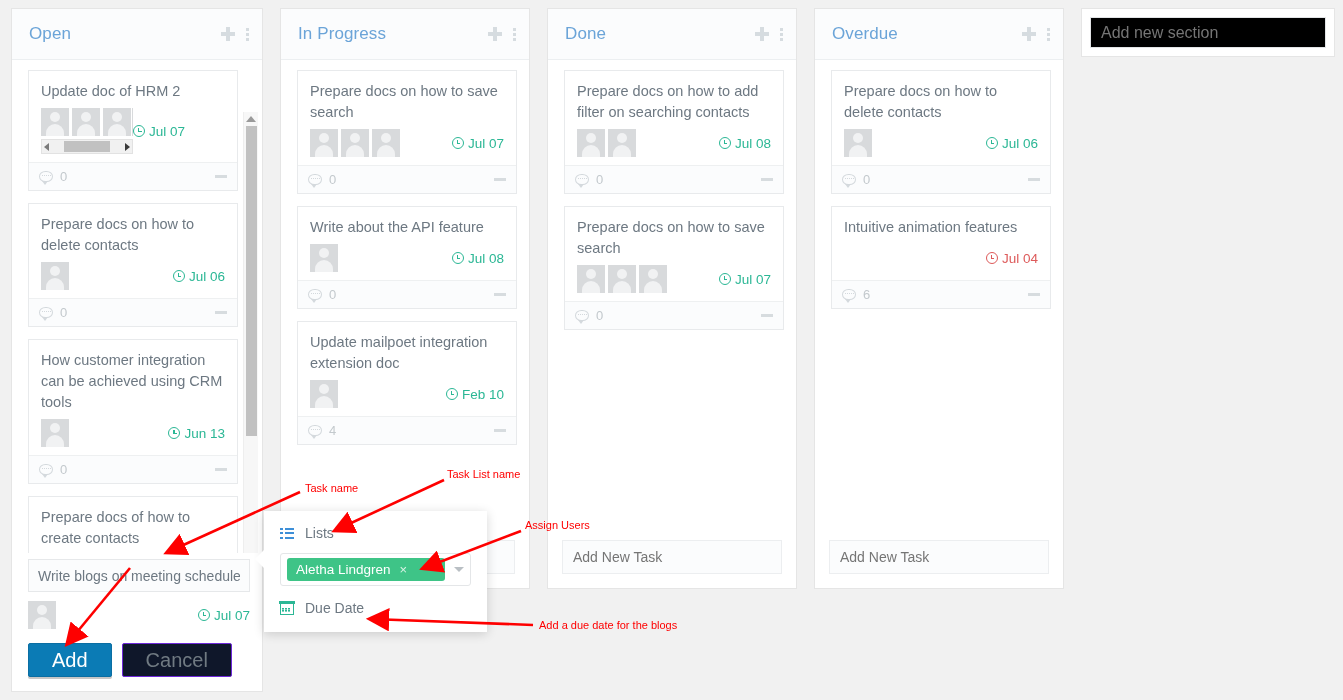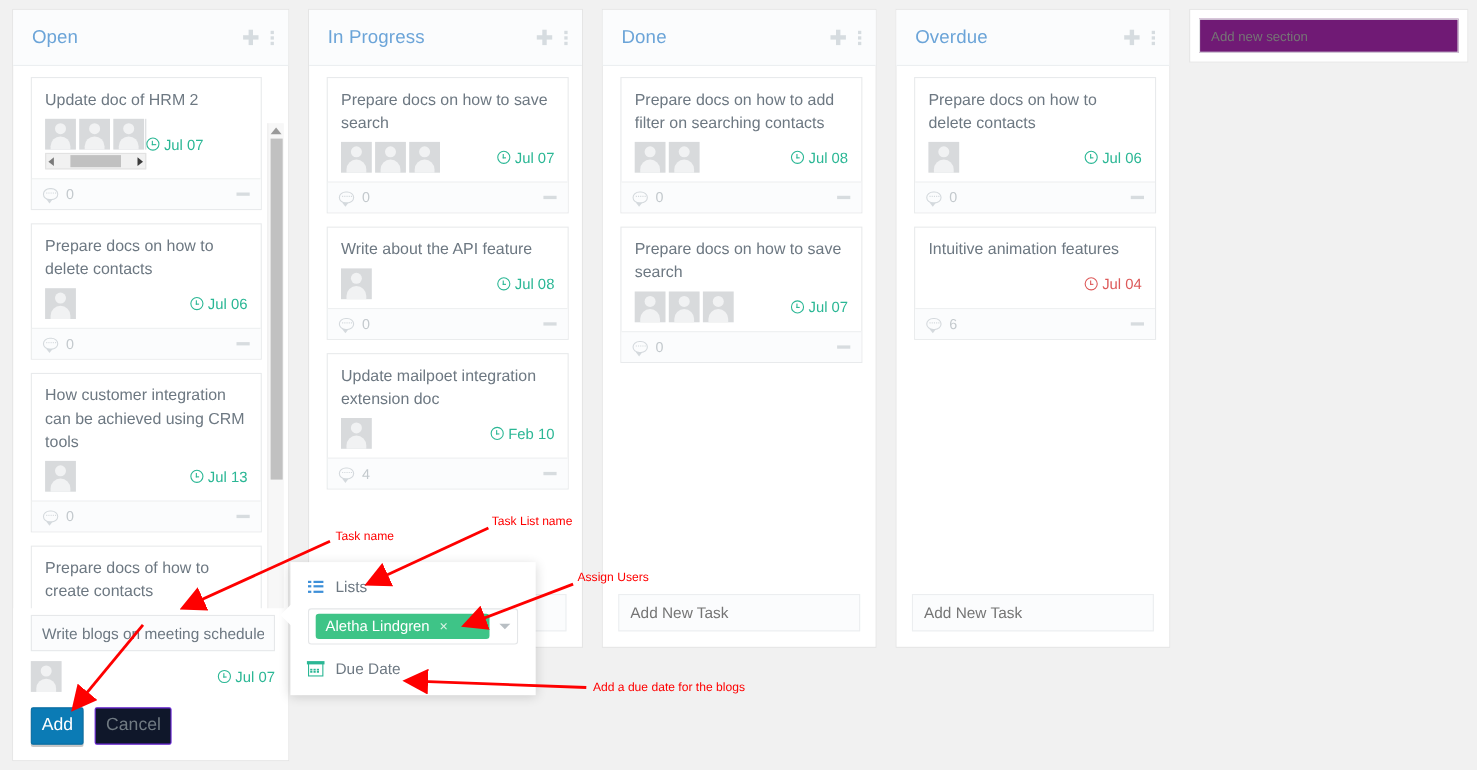--- a/index.html
+++ b/index.html
@@ -176,21 +176,21 @@
   .composer input.task-input {
     width: 100%; height: 33px;
     border: 1px solid #e6e8ea; background: #fbfcfd;
     padding: 0 9px; font-size: 14px; color: #6d7882;
     font-family: "Liberation Sans", sans-serif; outline: none;
   }
   .composer-meta { display:flex; align-items:center; margin: 9px 0 14px; }
   .composer-meta .avatars { flex:1; }
   .btns { display:flex; gap: 10px; }
   .btn {
-    height: 34px; padding: 0 9px; font-size: 16px;
+    height: 34px; padding: 0 23px; font-size: 20px;
     border-radius: 2px; cursor: pointer; font-family:"Liberation Sans", sans-serif;
   }
   .btn-primary {
     background: #0b7bb5; border: 1px solid #0a6ea3;
     color: #fff; box-shadow: 0 2px 0 rgba(0,0,0,.22);
   }
   .btn-default {
     background: #0f172a; border: 1px solid #6d28d9; color: #707a82;
   }
 
@@ -204,21 +204,21 @@
   }
 
   
   .section-box {
     position: absolute; left: 1081px; top: 8px;
     width: 254px; background: #fff; border: 1px solid #e5e5e5;
     padding: 8px;
   }
   .section-box input {
     width: 100%; height: 31px; border: 1px solid #e2e4e6;
-    background: #701a75; padding: 0 10px; font-size: 12px; color: #9aa4ab;
+    background: #000000; padding: 0 10px; font-size: 16px; color: #9aa4ab;
     font-family: "Liberation Sans", sans-serif; outline:none;
   }
 
   
   .popup {
     position: absolute; left: 264px; top: 511px;
     width: 223px; background: #fff;
     box-shadow: 0 2px 10px rgba(0,0,0,.16);
     padding: 14px 16px 16px 16px;
   }
@@ -350,21 +350,21 @@
 
         <div class="card">
           <div class="card-main">
             <div class="card-title">How customer integration can be achieved using CRM tools</div>
             <div class="card-meta">
               <div class="avatars">
                 <span class="avatar"></span>
               </div>
               <div class="due">
                 <span class="clock"></span>
-                <span>Jul 13</span>
+                <span>Jun 13</span>
               </div>
             </div>
           </div>
           <div class="card-foot">
             <span class="foot-left">
               <span class="bubble">
                   <i></i>
                 </span>
               <span>0</span>
             </span>

